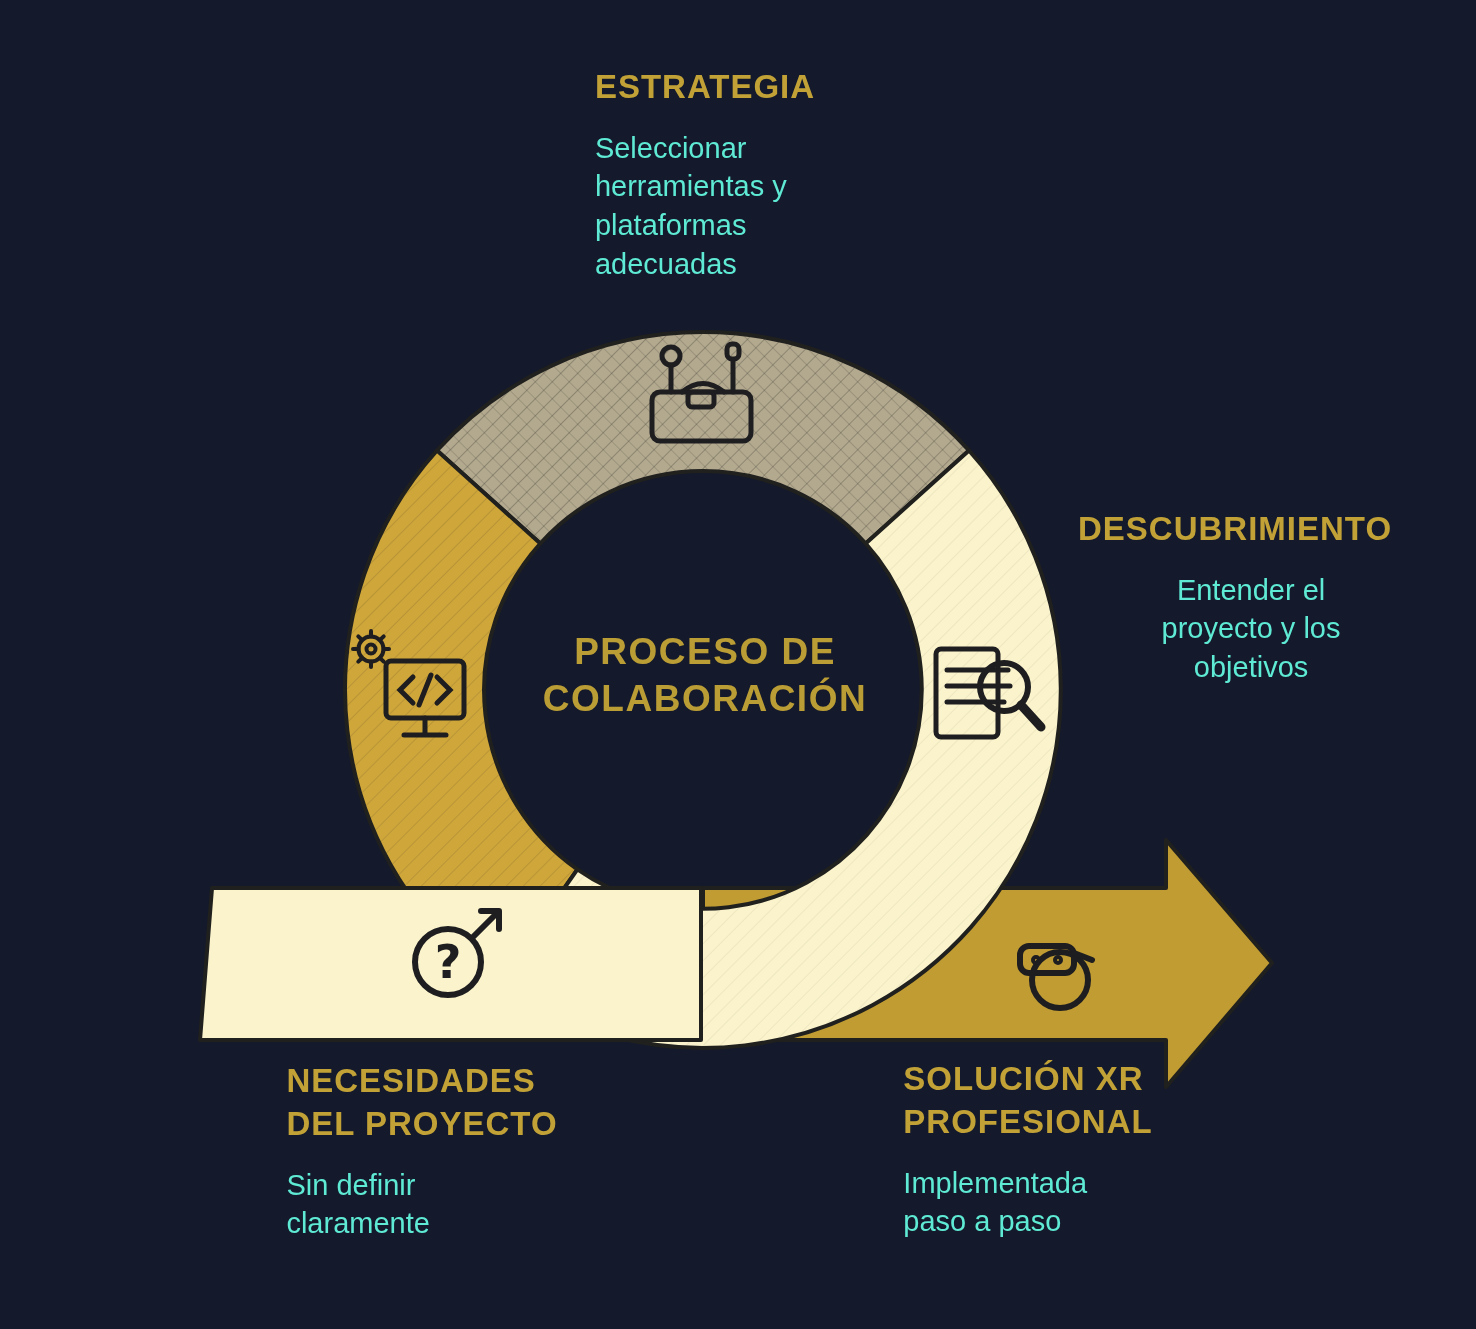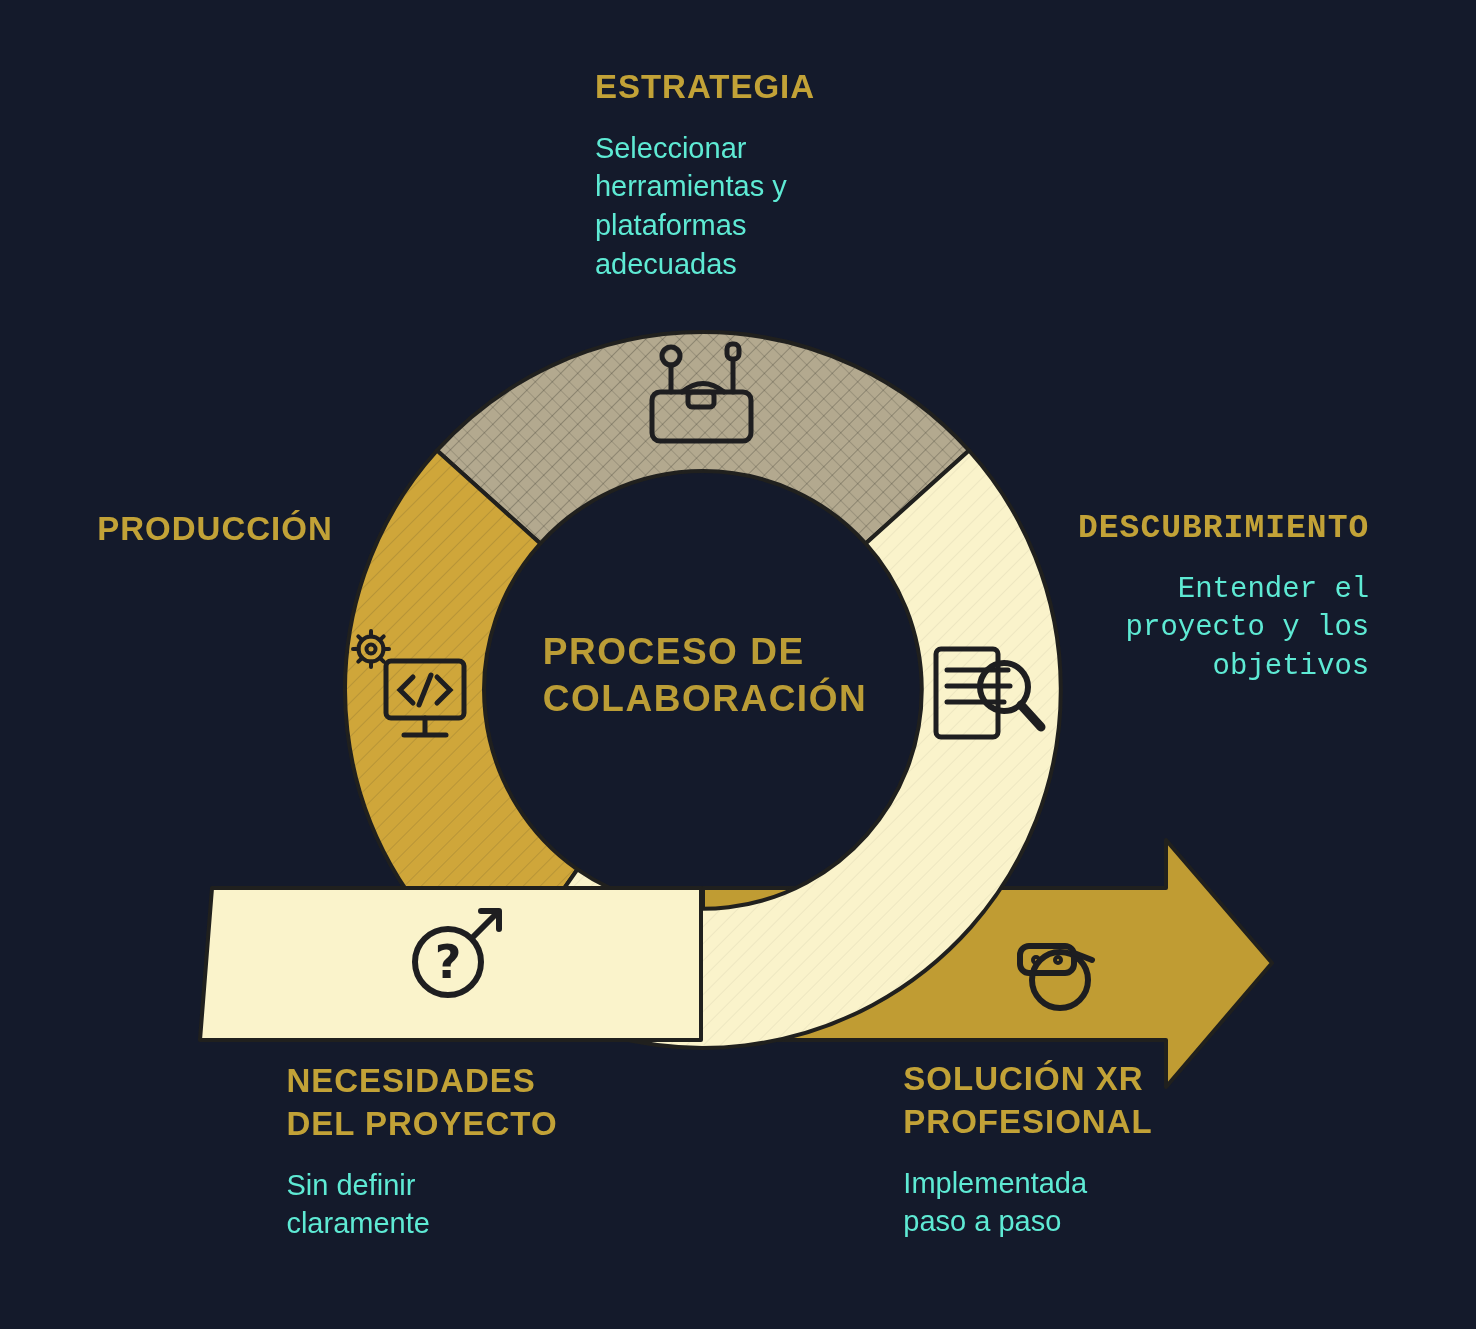--- a/index.html
+++ b/index.html
@@ -26,35 +26,35 @@
     margin: 20px 0 0 0;
     font-size: 29px;
     font-weight: 400;
     line-height: 1.33;
     color: #5eead4;
     white-space: pre-line;
   }
   .stage.centered { transform: translateX(-50%); }
   .stage.estrategia { left: 705px; top: 66px; }
   .stage.produccion { left: 215px; top: 508px; }
-  .stage.descubrimiento { left: 1078px; top: 508px; text-align: right; font-family: Liberation Mono, monospace; }
+  .stage.descubrimiento { left: 1078px; top: 508px; text-align: center; }
   .stage.descubrimiento p { margin-left: 32px; }
   .stage.necesidades { left: 422px; top: 1060px; }
   .stage.solucion { left: 1028px; top: 1058px; }
   .center-title {
     position: absolute;
     left: 705px;
     top: 628px;
     transform: translateX(-50%);
     font-size: 37px;
     font-weight: 700;
     letter-spacing: 1.5px;
     line-height: 1.28;
     color: #bb9d36;
-    text-align: left;
+    text-align: center;
     white-space: pre-line;
   }
 </style>
 </head>
 <body>
 
 <div class="canvas">
 
   <svg width="1476" height="1329" viewBox="0 0 1476 1329">
     <defs>
@@ -137,21 +137,20 @@
 
   <div class="stage estrategia centered">
     <h2>ESTRATEGIA</h2>
     <p>Seleccionar
 herramientas y
 plataformas
 adecuadas</p>
   </div>
 
   <div class="stage produccion centered">
-    <h2>PRODUCCIÓN</h2>
   </div>
 
   <div class="stage descubrimiento">
     <h2>DESCUBRIMIENTO</h2>
     <p>Entender el
 proyecto y los
 objetivos</p>
   </div>
 
   <div class="stage necesidades centered">

